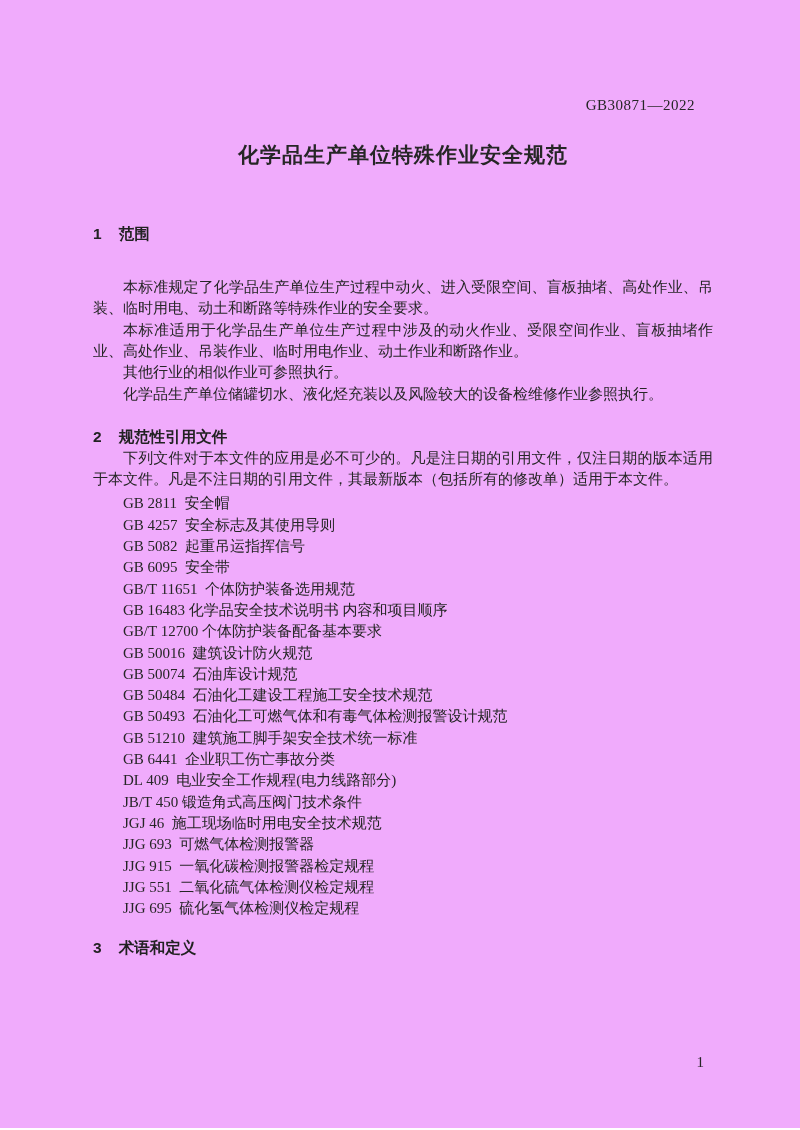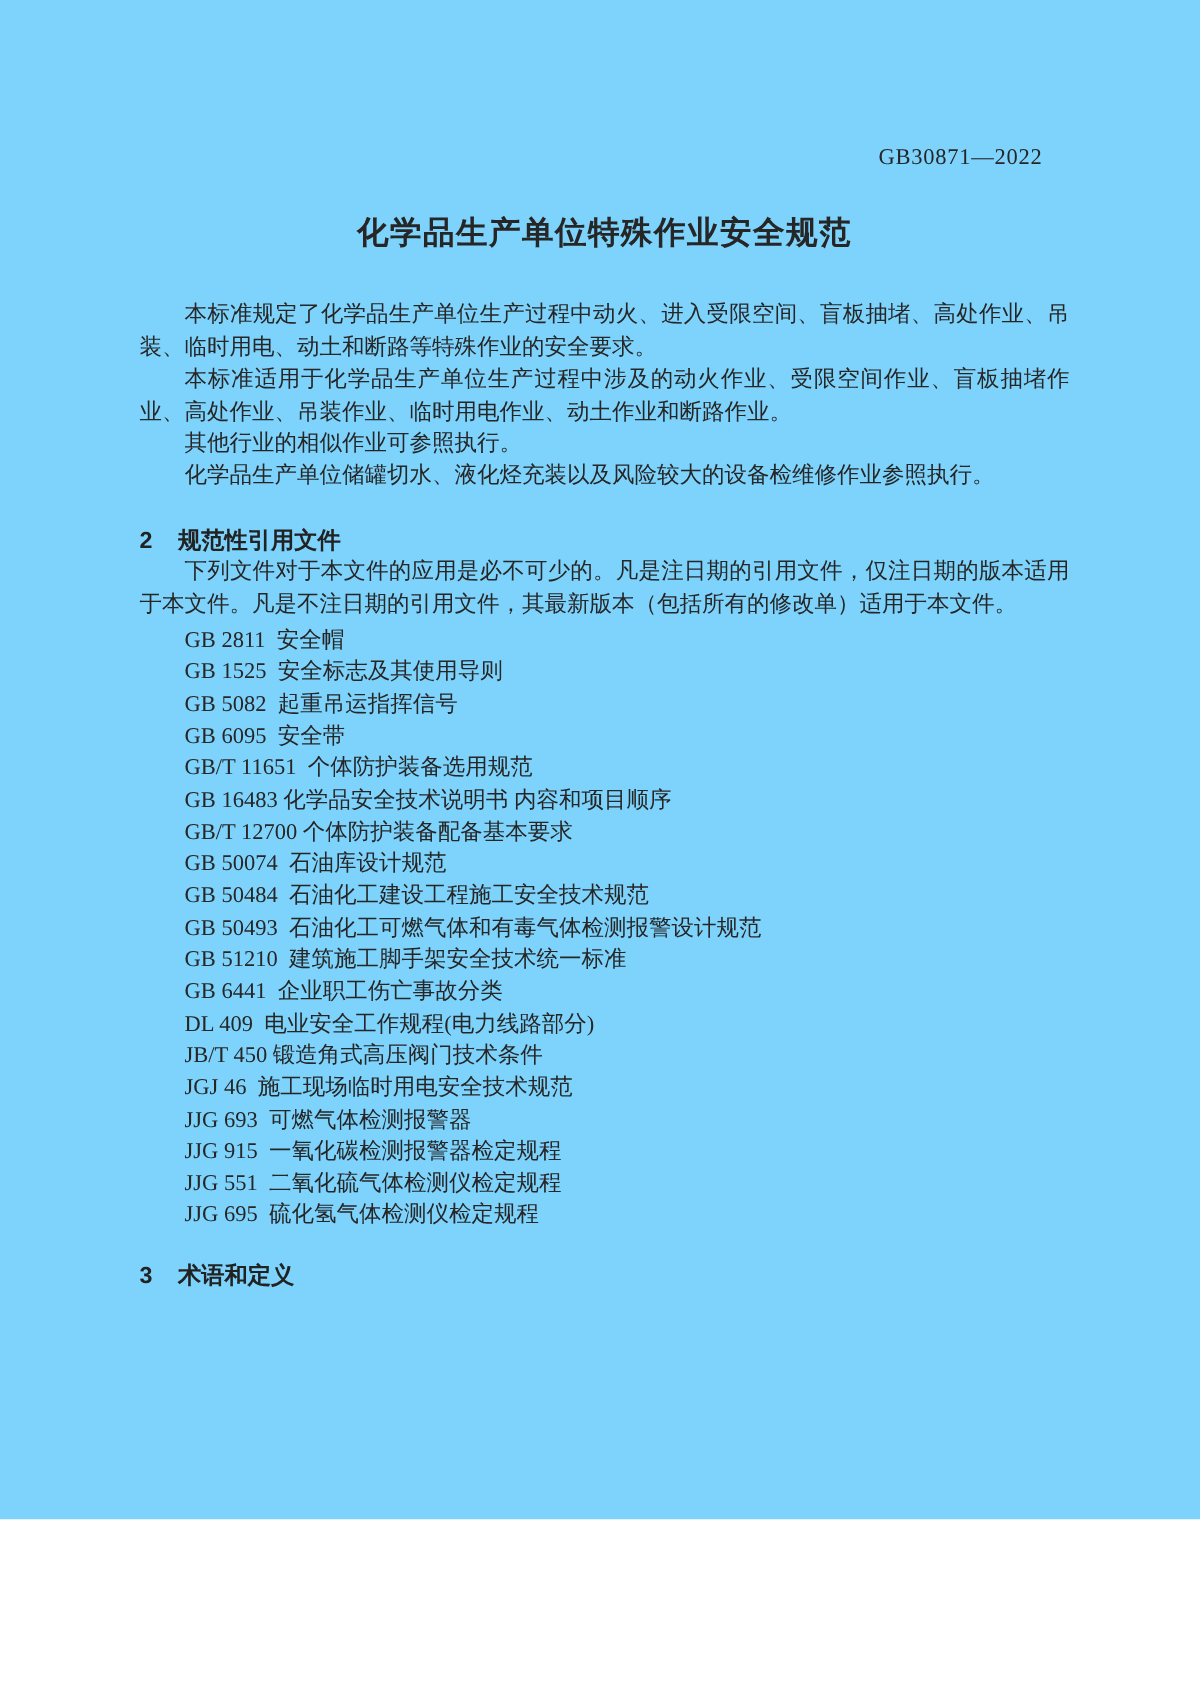--- a/index.html
+++ b/index.html
@@ -4,22 +4,22 @@
 <style>
   html, body {
     margin: 0;
     padding: 0;
     background: #ffffff;
   }
   .page {
     position: relative;
     box-sizing: border-box;
     width: 800px;
-    height: 1013px;
-    background: #7dd3fc;
+    height: 1128px;
+    background: #f0abfc;
     color: #262626;
     font-family: "Liberation Serif", "DejaVu Serif", serif;
     font-size: 15px;
     line-height: 21.4px;
     padding: 95px 87px 0 93px;
     overflow: hidden;
   }
   .doc-number {
     text-align: right;
     padding-right: 18px;
@@ -73,44 +73,48 @@
 </style>
 </head>
 <body>
 
 <div class="page">
 
   <div class="doc-number">GB30871—2022</div>
 
   <h1 class="doc-title">化学品生产单位特殊作业安全规范</h1>
 
+  <div class="section-heading h1">
+    <span class="sec-num">1</span><span class="sec-text">范围</span>
+  </div>
 
   <div class="para-block">
     <p>本标准规定了化学品生产单位生产过程中动火、进入受限空间、盲板抽堵、高处作业、吊装、临时用电、动土和断路等特殊作业的安全要求。</p>
     <p>本标准适用于化学品生产单位生产过程中涉及的动火作业、受限空间作业、盲板抽堵作业、高处作业、吊装作业、临时用电作业、动土作业和断路作业。</p>
     <p>其他行业的相似作业可参照执行。</p>
     <p>化学品生产单位储罐切水、液化烃充装以及风险较大的设备检维修作业参照执行。</p>
   </div>
 
   <div class="section-heading h2">
     <span class="sec-num">2</span><span class="sec-text">规范性引用文件</span>
   </div>
 
   <div class="intro-block">
     <p>下列文件对于本文件的应用是必不可少的。凡是注日期的引用文件，仅注日期的版本适用于本文件。凡是不注日期的引用文件，其最新版本（包括所有的修改单）适用于本文件。</p>
   </div>
 
   <div class="ref-list">
     <div class="ref-item">GB 2811  安全帽</div>
-    <div class="ref-item">GB 1525  安全标志及其使用导则</div>
+    <div class="ref-item">GB 4257  安全标志及其使用导则</div>
     <div class="ref-item">GB 5082  起重吊运指挥信号</div>
     <div class="ref-item">GB 6095  安全带</div>
     <div class="ref-item">GB/T 11651  个体防护装备选用规范</div>
     <div class="ref-item">GB 16483 化学品安全技术说明书 内容和项目顺序</div>
     <div class="ref-item">GB/T 12700 个体防护装备配备基本要求</div>
+    <div class="ref-item">GB 50016  建筑设计防火规范</div>
     <div class="ref-item">GB 50074  石油库设计规范</div>
     <div class="ref-item">GB 50484  石油化工建设工程施工安全技术规范</div>
     <div class="ref-item">GB 50493  石油化工可燃气体和有毒气体检测报警设计规范</div>
     <div class="ref-item">GB 51210  建筑施工脚手架安全技术统一标准</div>
     <div class="ref-item">GB 6441  企业职工伤亡事故分类</div>
     <div class="ref-item">DL 409  电业安全工作规程(电力线路部分)</div>
     <div class="ref-item">JB/T 450 锻造角式高压阀门技术条件</div>
     <div class="ref-item">JGJ 46  施工现场临时用电安全技术规范</div>
     <div class="ref-item">JJG 693  可燃气体检测报警器</div>
     <div class="ref-item">JJG 915  一氧化碳检测报警器检定规程</div>

